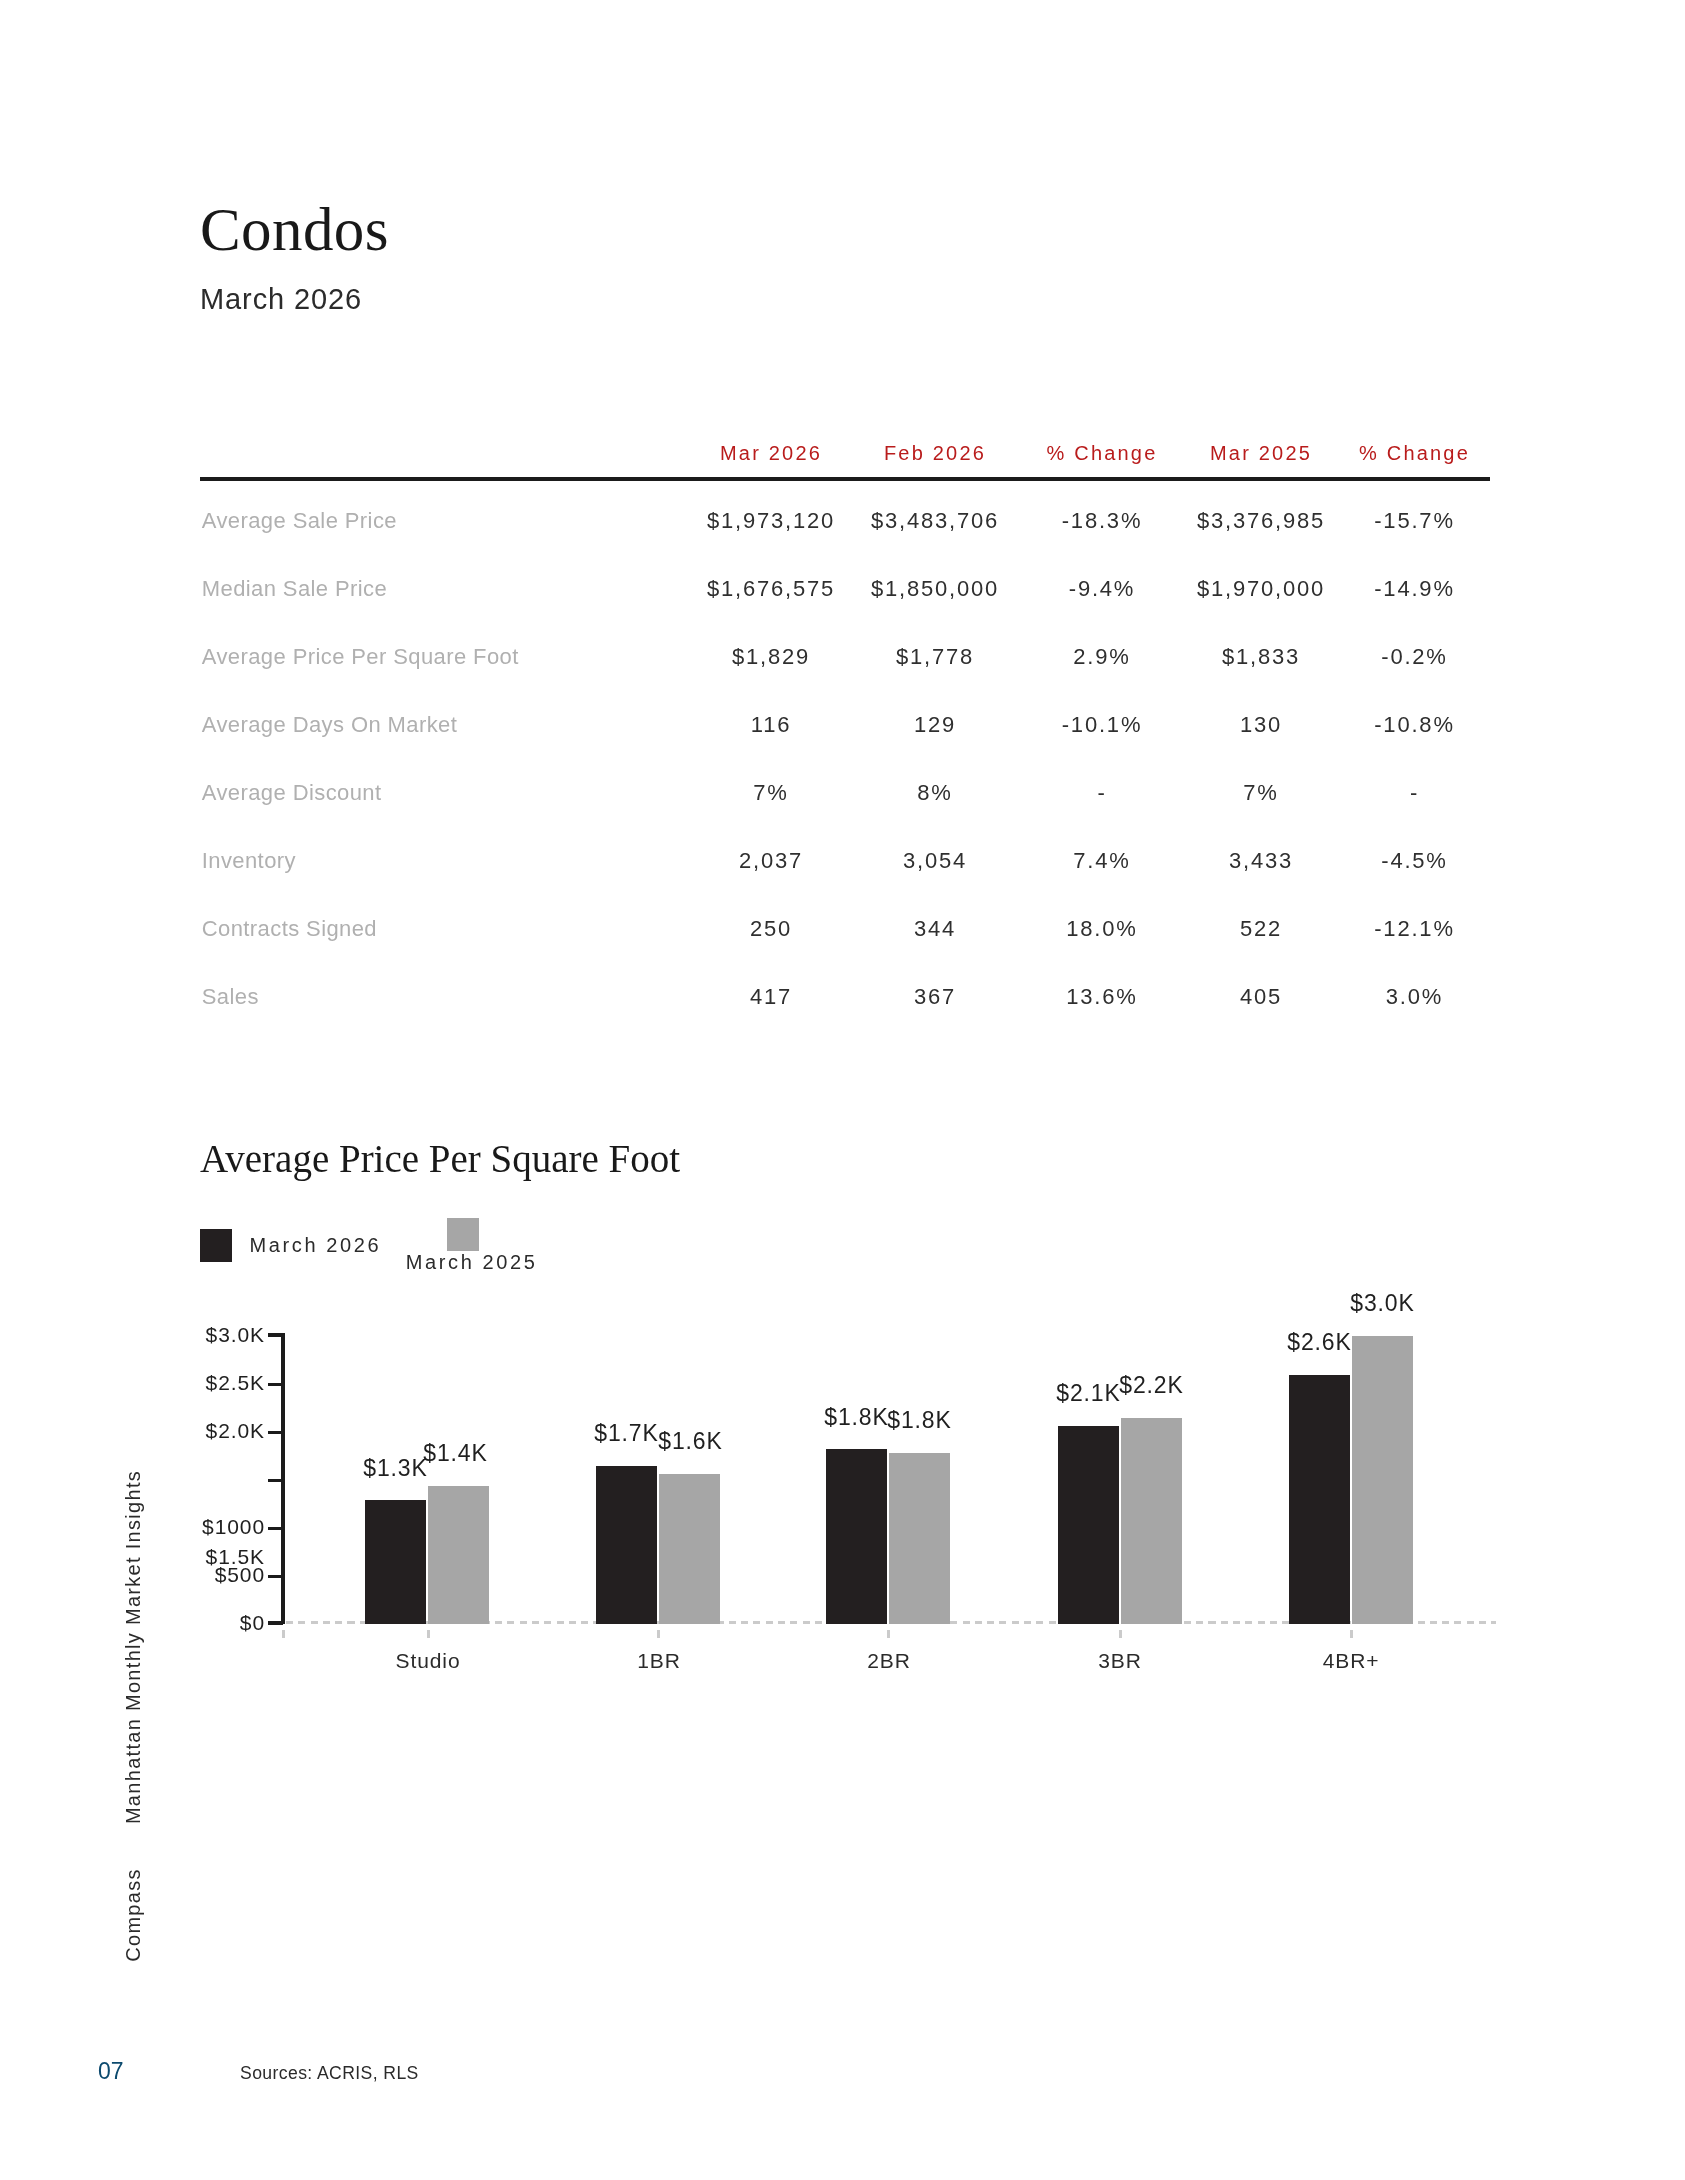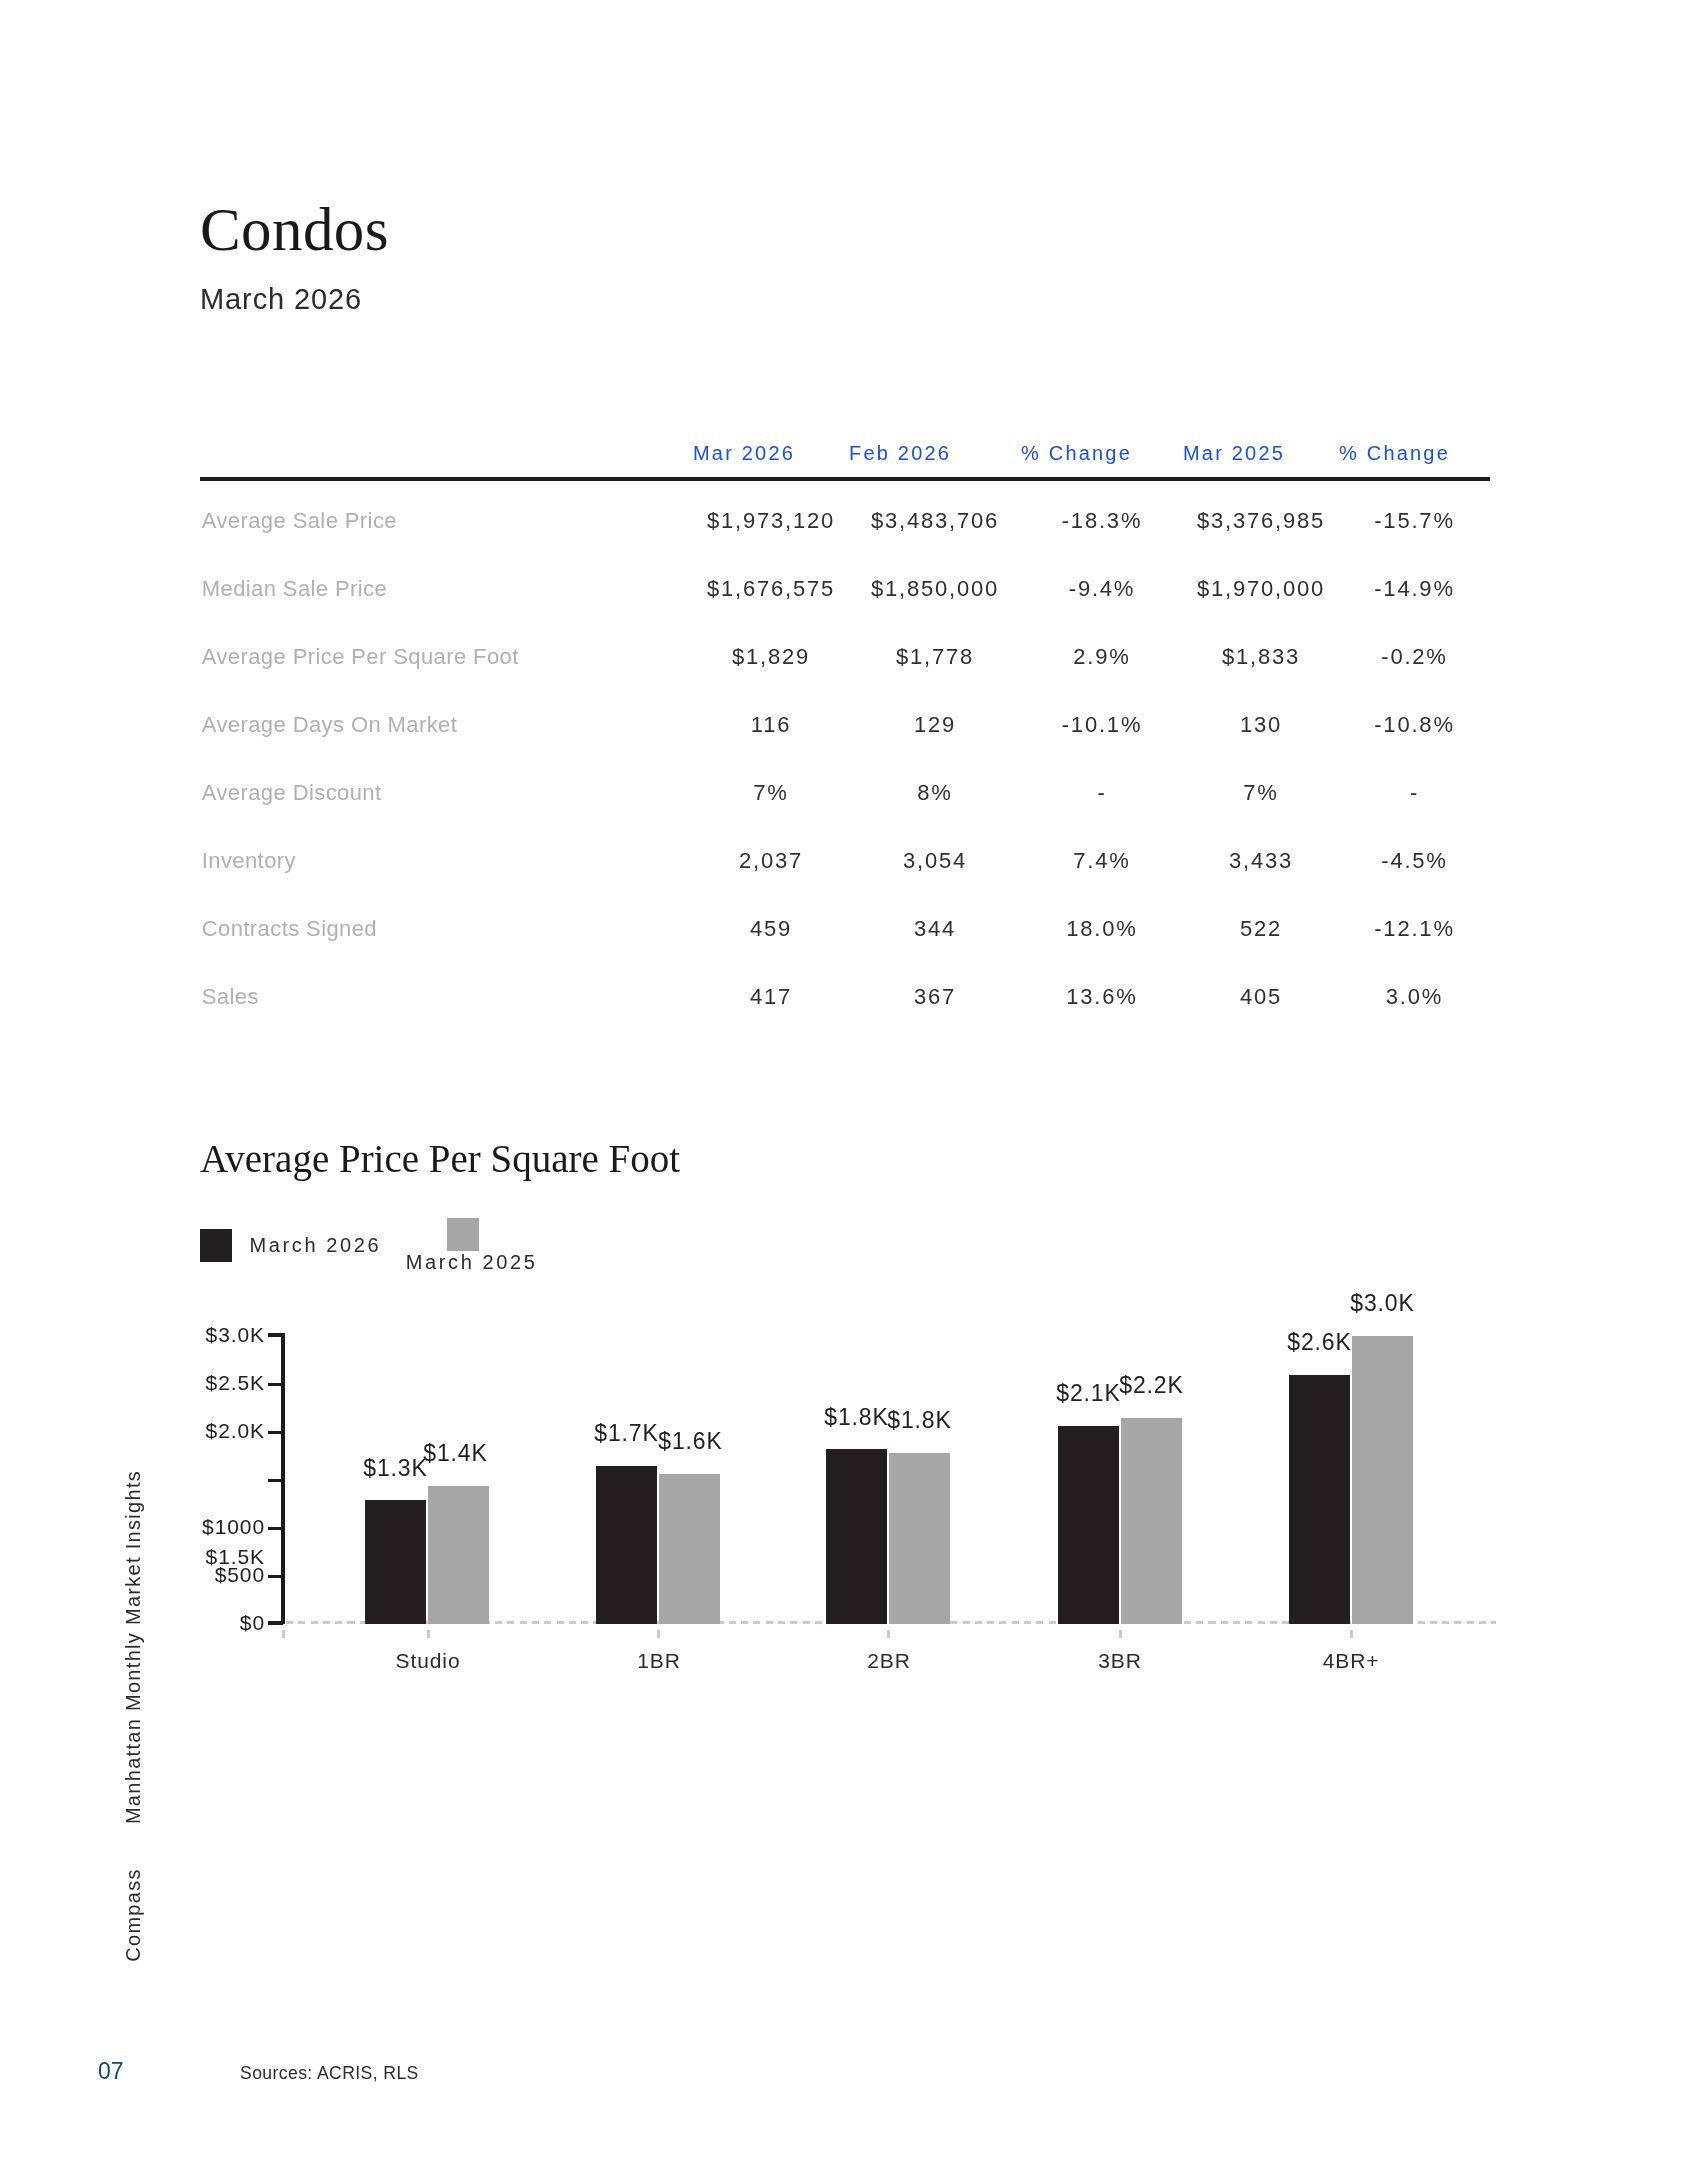--- a/index.html
+++ b/index.html
@@ -22,21 +22,21 @@
 
   
   .stats-table { position:absolute; left:200px; top:430px; width:1290px; }
   .t-head, .t-row {
     display:grid;
     grid-template-columns:493px 156px 172px 162px 156px 151px;
     align-items:center;
   }
   .t-head { height:47px; }
   .t-head .col-h {
-    text-align:left; font-size:20px; letter-spacing:2.2px; color:#1d4ed8;
+    text-align:center; font-size:20px; letter-spacing:2.2px; color:#b91c1c;
   }
   .t-rule { height:3.5px; background:#1b1b1b; }
   .t-body { padding-top:6.1px; }
   .t-row { height:68px; }
   .t-row .m-label { font-size:22px; letter-spacing:0.4px; color:#b0b0b0; padding-left:1.8px; }
   .t-row .m-val { text-align:center; font-size:22px; letter-spacing:1.8px; color:#2f2f2f; }
 
   
   #chart-title {
     position:absolute; left:200px; top:1136px;
@@ -132,21 +132,21 @@
       <div class="t-row">
         <div class="m-label">Inventory</div>
         <div class="m-val">2,037</div>
         <div class="m-val">3,054</div>
         <div class="m-val">7.4%</div>
         <div class="m-val">3,433</div>
         <div class="m-val">-4.5%</div>
       </div>
       <div class="t-row">
         <div class="m-label">Contracts Signed</div>
-        <div class="m-val">459</div>
+        <div class="m-val">250</div>
         <div class="m-val">344</div>
         <div class="m-val">18.0%</div>
         <div class="m-val">522</div>
         <div class="m-val">-12.1%</div>
       </div>
       <div class="t-row">
         <div class="m-label">Sales</div>
         <div class="m-val">417</div>
         <div class="m-val">367</div>
         <div class="m-val">13.6%</div>

